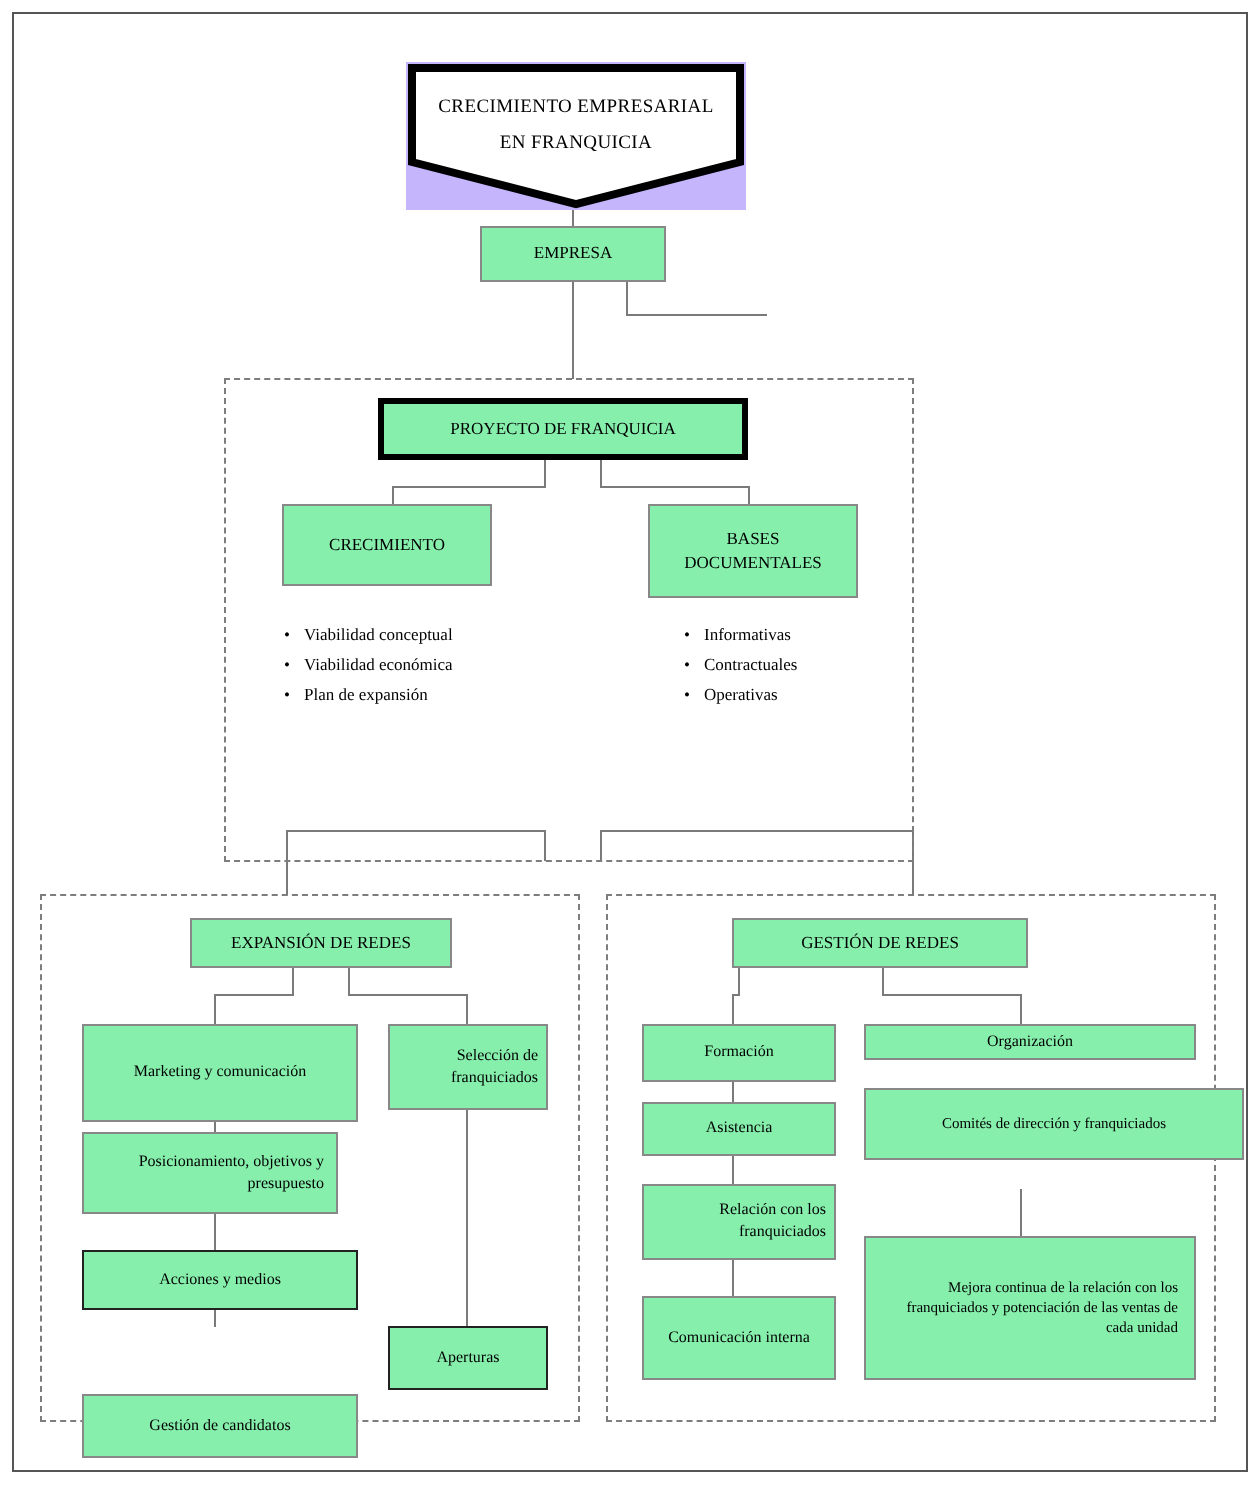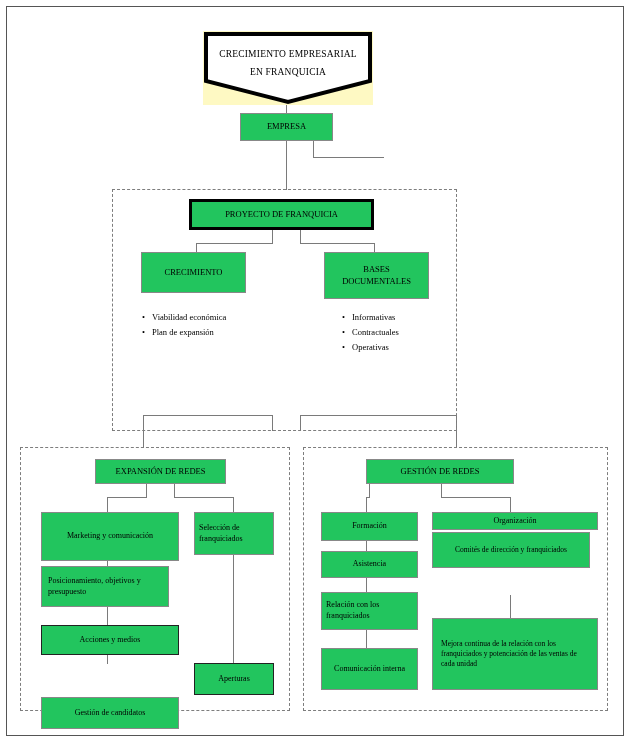--- a/index.html
+++ b/index.html
@@ -6,27 +6,27 @@
   body{width:630px;height:743px;position:relative;
        font-family:"Liberation Serif","DejaVu Serif",serif;color:#000;}
   #page{position:absolute;left:0;top:0;width:630px;height:743px;overflow:hidden;}
 
   .frame{position:absolute;left:6px;top:6px;width:618px;height:730px;
          border:1px solid #555;box-sizing:border-box;}
 
   svg.wires{position:absolute;left:0;top:0;width:630px;height:743px;pointer-events:none;}
 
   .box{position:absolute;box-sizing:border-box;border:1px solid #7a7a7a;
-       background:#22c55e;display:flex;align-items:center;justify-content:center;
-       text-align:left;line-height:1.35;}
+       background:#86efac;display:flex;align-items:center;justify-content:center;
+       text-align:right;line-height:1.35;}
   .box.thin{border:1px solid #888;}
   .box.dark{border:1px solid #222;}
   .box.heavy{border:3px solid #000;}
 
-  .pent{position:absolute;background:#fef9c3;}
+  .pent{position:absolute;background:#c4b5fd;}
   .pent .lbl{position:absolute;left:0;right:0;top:14px;text-align:center;
              font-size:9.5px;line-height:1.9;letter-spacing:.2px;}
 
   .dashed{position:absolute;box-sizing:border-box;border:1px dashed #7d7d7d;background:transparent;}
 
   ul.bullets{position:absolute;margin:0;padding:0 0 0 12px;list-style:none;}
   ul.bullets li{font-size:8.5px;line-height:1.75;white-space:nowrap;position:relative;padding-left:10px;}
   ul.bullets li:before{content:"\2022";position:absolute;left:0;top:0;}
   .t85{font-size:8.5px;}
   .t8{font-size:8px;}
@@ -99,20 +99,21 @@
   <div class="box thin t85" style="left:141px;top:252px;width:105px;height:41px;">
     <span>CRECIMIENTO</span>
   </div>
 
   <div class="box thin t85" style="left:324px;top:252px;width:105px;height:47px;flex-direction:column;">
     <span>BASES</span>
     <span>DOCUMENTALES</span>
   </div>
 
   <ul class="bullets" style="left:130px;top:310px;width:140px;">
+    <li>Viabilidad conceptual</li>
     <li>Viabilidad económica</li>
     <li>Plan de expansión</li>
   </ul>
 
   <ul class="bullets" style="left:330px;top:310px;width:130px;">
     <li>Informativas</li>
     <li>Contractuales</li>
     <li>Operativas</li>
   </ul>
 
@@ -165,21 +166,21 @@
   </div>
 
   <div class="box thin t8" style="left:321px;top:648px;width:97px;height:42px;padding:0 4px;">
     <span>Comunicación interna</span>
   </div>
 
   <div class="box thin t8" style="left:432px;top:512px;width:166px;height:18px;">
     <span>Organización</span>
   </div>
 
-  <div class="box thin t75" style="left:432px;top:532px;width:158px;height:36px;padding:0 20px;">
+  <div class="box thin t75" style="left:432px;top:544px;width:190px;height:36px;padding:0 20px;">
     <span>Comités de dirección y franquiciados</span>
   </div>
 
   <div class="box thin t75" style="left:432px;top:618px;width:166px;height:72px;padding:0 8px;">
     <span>Mejora continua de la relación con los franquiciados y potenciación de las ventas de cada unidad</span>
   </div>
 
 </div>
 
 </body></html>

